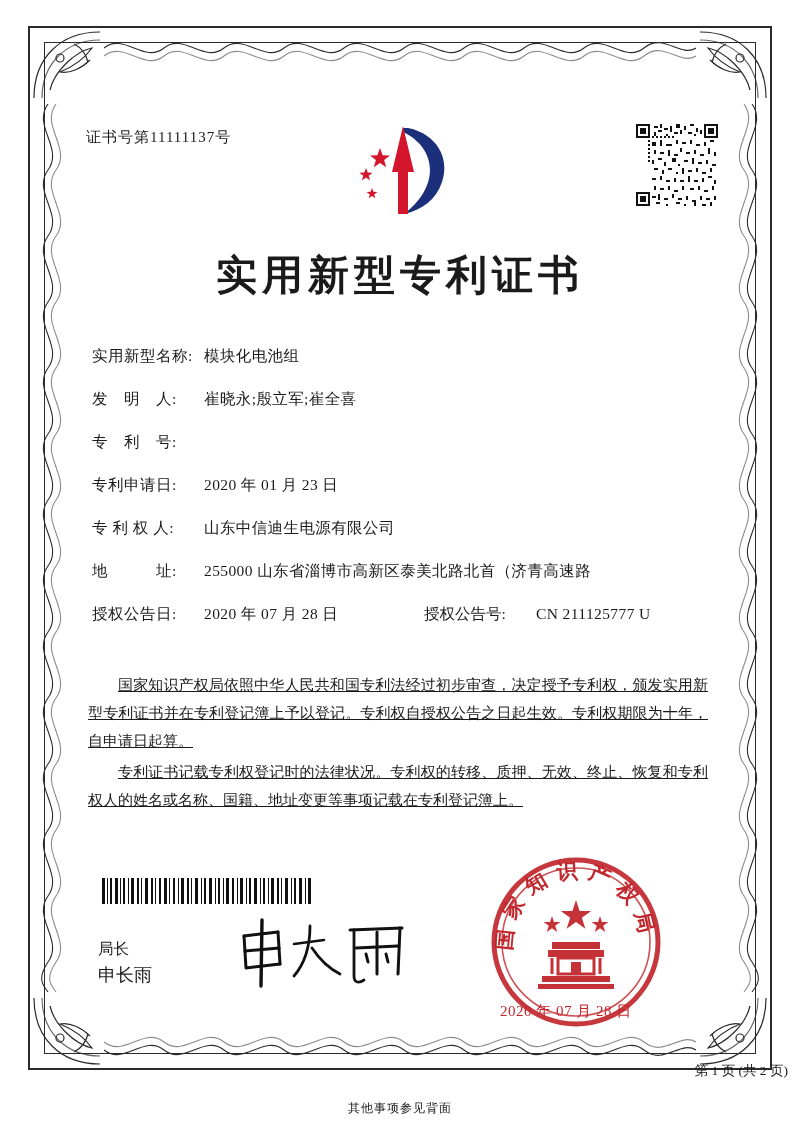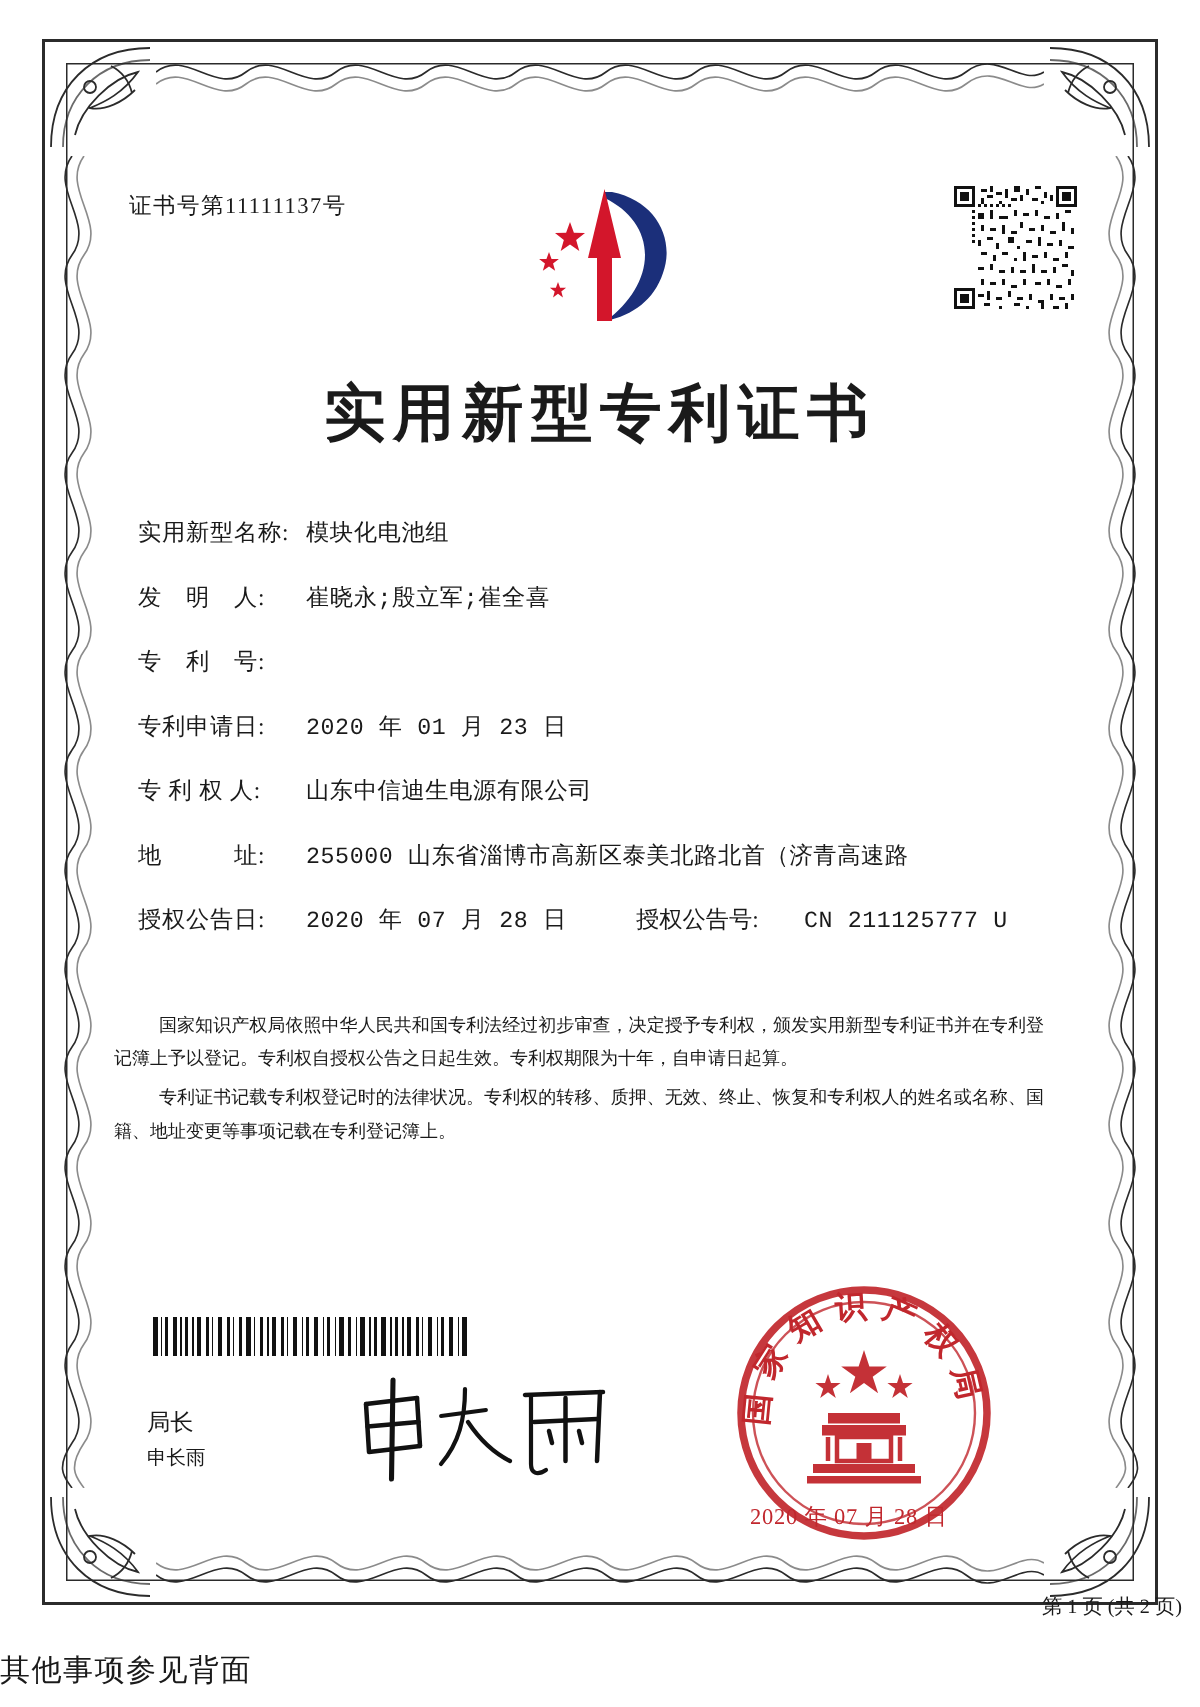--- a/index.html
+++ b/index.html
@@ -123,37 +123,37 @@
   }
   .row .label {
     width: 112px;
     flex: 0 0 112px;
     white-space: pre;
     letter-spacing: 0.5px;
   }
   .row .value {
     flex: 1 1 auto;
     letter-spacing: 0.4px;
-    font-family: Liberation Mono, monospace;
   }
   .row .value .sub {
     display: block;
     padding-left: 10px;
   }
   .row.inline-two .value-a { flex: 0 0 220px; }
   .row.inline-two .label-b { width: 112px; flex: 0 0 112px; white-space: pre; }
 
   
   .paras {
     position: absolute;
-    left: 76px; top: 672px;
+    left: 88px; top: 672px;
     width: 620px;
-    font-size: 12px;
+    font-size: 15px;
     line-height: 1.85;
     text-align: justify;
+    text-decoration: underline;
   }
   .paras p {
     margin: 0 0 4px 0;
     text-indent: 30px;
   }
 
   
   .barcode {
     position: absolute;
     left: 100px; top: 878px;
@@ -163,21 +163,21 @@
   
   .sig-label {
     position: absolute;
     left: 98px; top: 936px;
     font-size: 15.5px;
     line-height: 1.65;
   }
   .sig-name {
     position: absolute;
     left: 98px; top: 963px;
-    font-size: 13px;
+    font-size: 18px;
   }
   .handwriting {
     position: absolute;
     left: 232px; top: 918px;
     width: 180px; height: 72px;
   }
 
   
   .seal {
     position: absolute;
@@ -197,22 +197,22 @@
     position: absolute;
     left: 0; top: 1062px;
     width: 788px;
     text-align: right;
     font-size: 13.5px;
   }
   .footer-note {
     position: absolute;
     left: 0; top: 1100px;
     width: 800px;
-    text-align: left;
-    font-size: 20px;
+    text-align: center;
+    font-size: 12px;
     letter-spacing: 1px;
   }
 </style>
 </head>
 <body>
 
 <div class="page">
 
   <div class="border-outer"></div>
   <div class="border-inner"></div>

